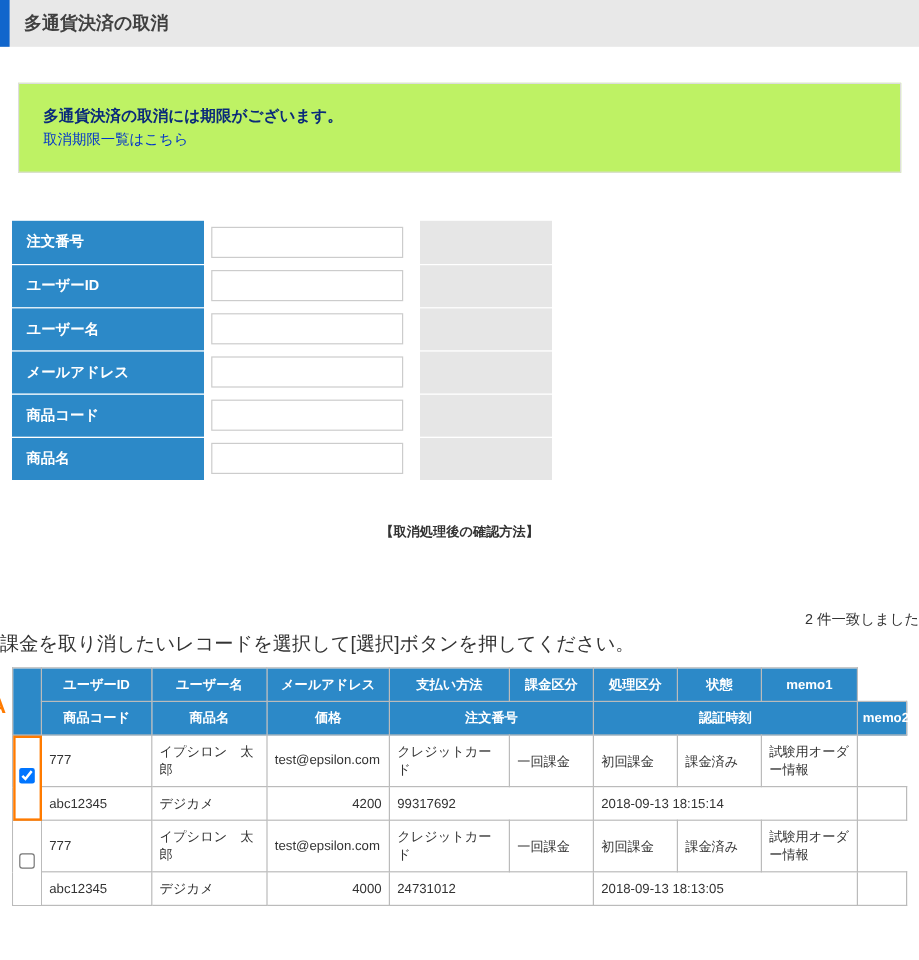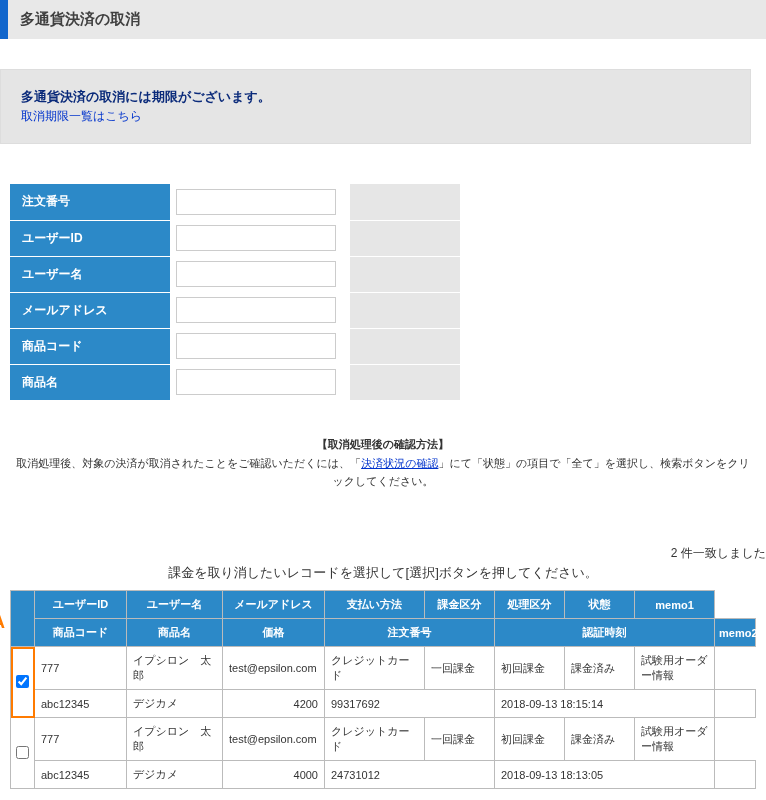--- a/index.html
+++ b/index.html
@@ -14,23 +14,23 @@
       background: #e8e8e8;
       border-left: 8px solid #1166cc;
       padding: 10px 12px;
       font-size: 15px;
       font-weight: bold;
       color: #404040;
       margin-bottom: 30px;
     }
     .notice-box {
       border: 1px solid #ddd;
-      margin: 0 15px 40px 0;
+      margin: 0 15px 40px 15px;
       padding: 18px 20px;
-      background: #e5e5e5;
+      background: #bef264;
     }
     .notice-box .notice-title {
       font-weight: bold;
       color: #0a2a7a;
       font-size: 13px;
       margin-bottom: 2px;
     }
     .notice-box .notice-link {
       color: #0033cc;
       cursor: pointer;
@@ -87,22 +87,21 @@
       color: #0033cc;
       text-decoration: underline;
     }
     .result-summary {
       text-align: right;
       font-size: 12px;
       margin-top: 55px;
       margin-bottom: 2px;
     }
     .result-hint {
-      text-align: center;
-      font-size: 13px;
+      font-size: 16px;
       margin-bottom: 8px;
     }
     .results-wrap {
       position: relative;
       margin: 0 10px;
     }
     .annot-a {
       position: absolute;
       left: -18px;
       top: 22px;
@@ -191,23 +190,20 @@
     <tr>
       <td class="label-cell">商品名</td>
       <td class="input-cell"><input type="text" value="" style=""></td>
       <td class="pad-cell"></td>
     </tr>
   </tbody>
 </table>
 
 <div class="instructions">
   <div class="ins-title">【取消処理後の確認方法】</div>
-  <div>
-    <span>取消処理後、対象の決済が取消されたことをご確認いただくには、「</span><a class="link">決済状況の確認</a><span>」にて「状態」の項目で「全て」を選択し、検索ボタンをクリックしてください。</span>
-  </div>
 </div>
 
 <div class="result-summary">2 件一致しました</div>
 <div class="result-hint">課金を取り消したいレコードを選択して[選択]ボタンを押してください。</div>
 
 <div class="results-wrap">
   <div class="annot-a">A</div>
   <table class="results-table">
     <colgroup>
       <col class="col-chk">

